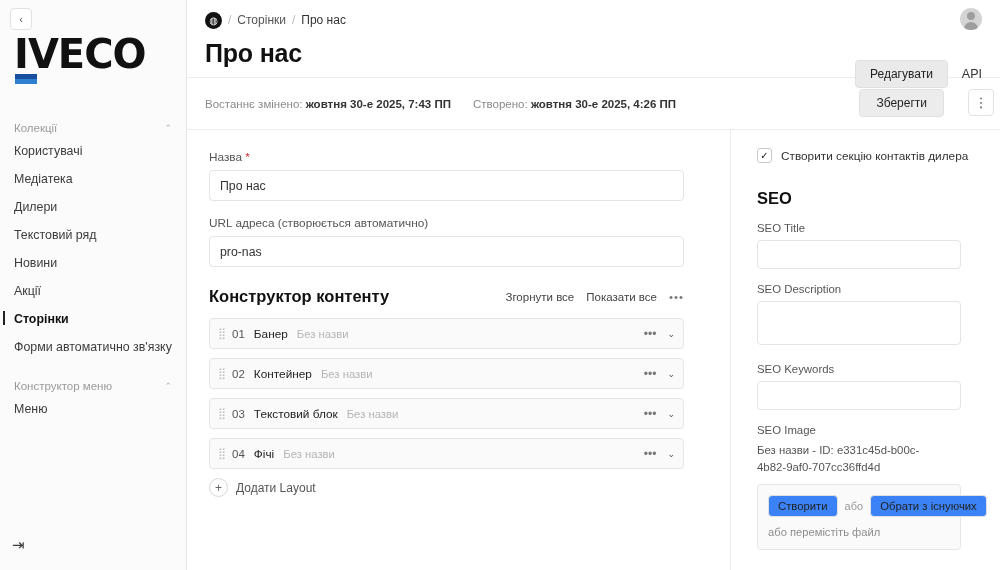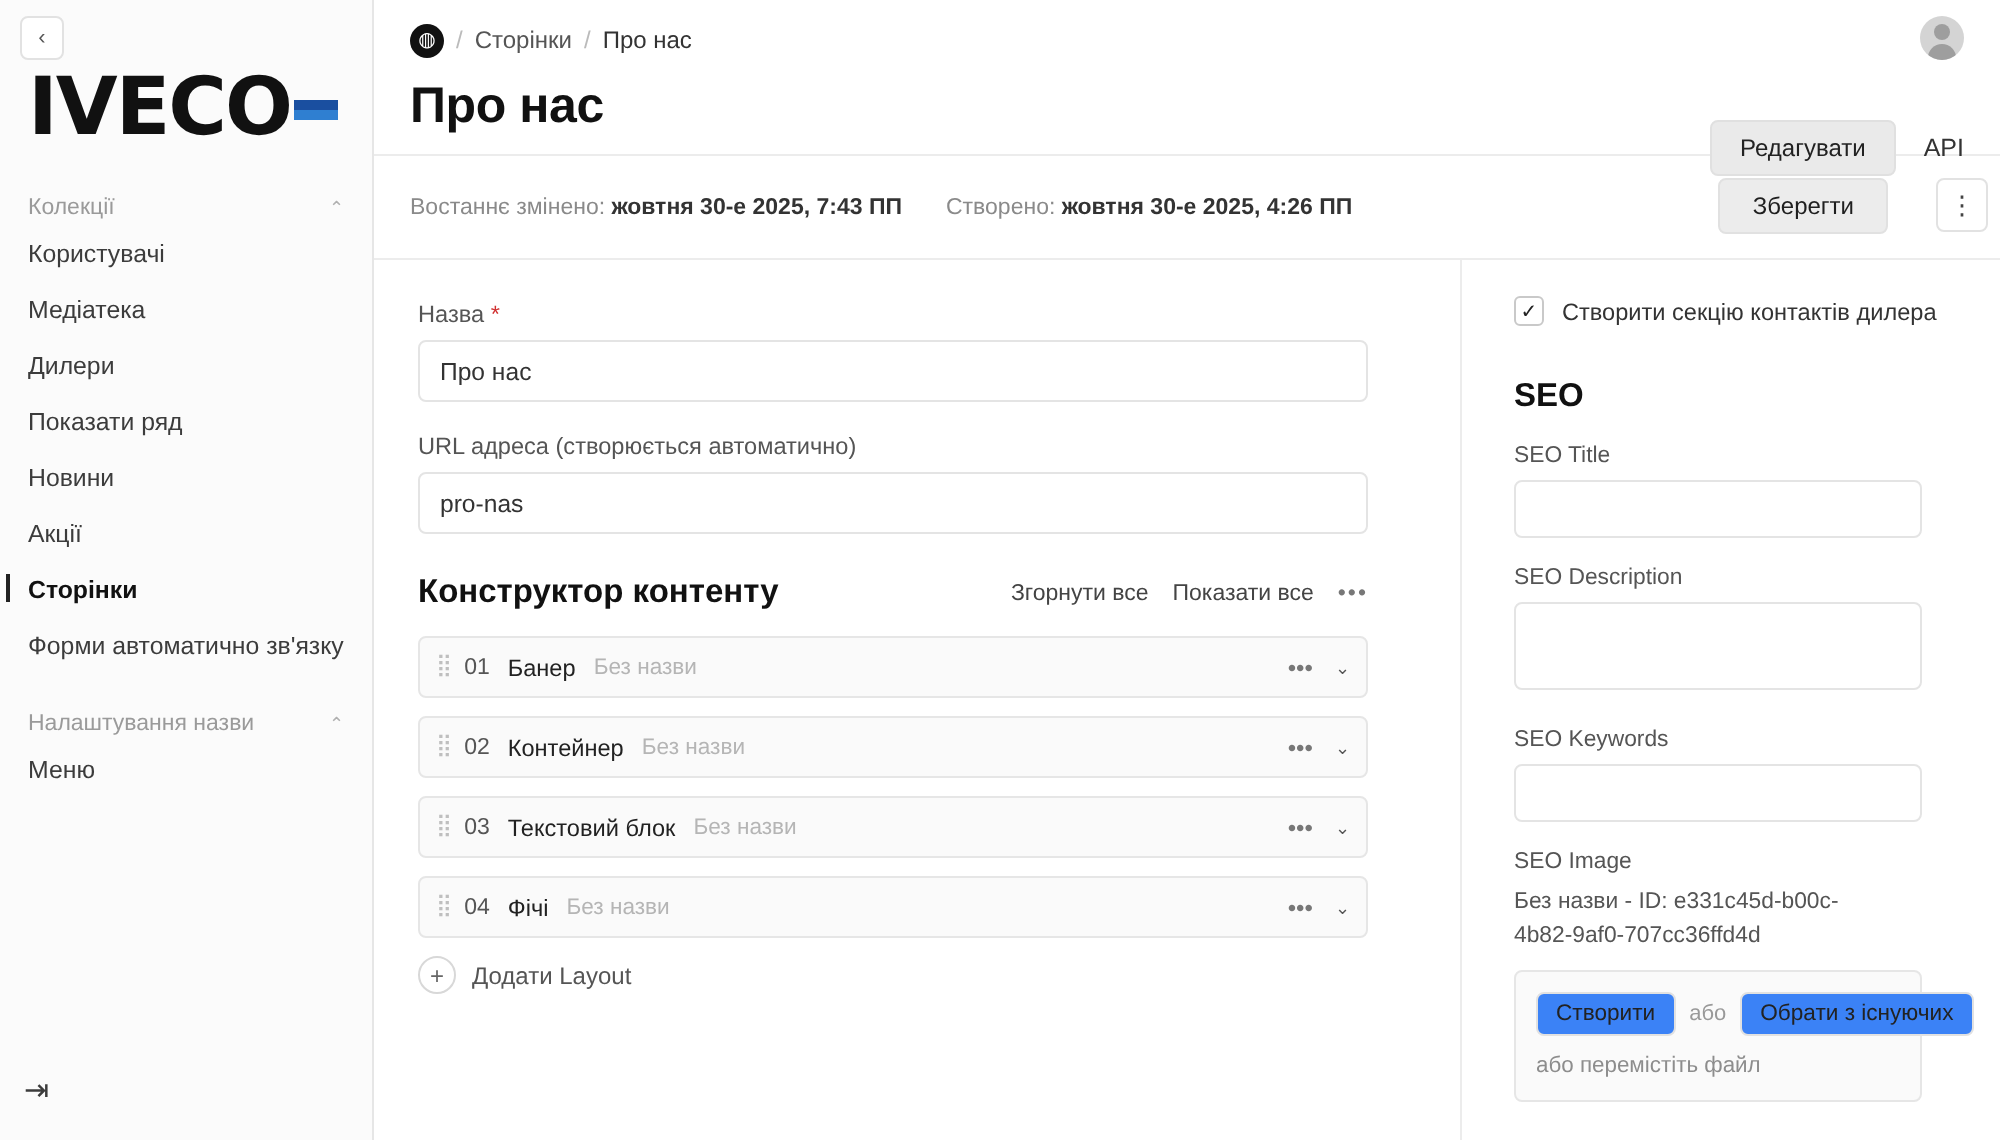--- a/index.html
+++ b/index.html
@@ -42,21 +42,22 @@
     padding: 34px 14px 6px 14px;
   }
   .logo {
     font-family: "DejaVu Sans", sans-serif;
     font-weight: bold;
     font-size: 40px;
     letter-spacing: -1px;
     color: #111;
     line-height: 1;
     display: flex;
-    align-items: flex-end;
+    align-items: flex-start;
+    flex-direction: column;
   }
   .logo .accent {
     display: inline-block;
     width: 22px; height: 10px;
     margin: 0 0 14px 1px;
     background: linear-gradient(to bottom, #1a4fa0 0 50%, #2f7fd1 50% 100%);
   }
   .sb-section {
     margin-top: 14px;
   }
@@ -465,30 +466,30 @@
     </div>
 
     <div class="sb-section">
       <div class="sb-section-head">
         <span>Колекції</span>
         <span class="chev">⌃</span>
       </div>
       <div class="sb-item">Користувачі</div>
       <div class="sb-item">Медіатека</div>
       <div class="sb-item">Дилери</div>
-      <div class="sb-item">Показати ряд</div>
+      <div class="sb-item">Текстовий ряд</div>
       <div class="sb-item">Новини</div>
       <div class="sb-item">Акції</div>
       <div class="sb-item active">Сторінки</div>
       <div class="sb-item">Форми автоматично зв'язку</div>
     </div>
 
     <div class="sb-section">
       <div class="sb-section-head">
-        <span>Налаштування назви</span>
+        <span>Конструктор меню</span>
         <span class="chev">⌃</span>
       </div>
       <div class="sb-item">Меню</div>
     </div>
 
     <div class="sb-logout">⇥</div>
   </aside>
 
   <section class="main">
 

